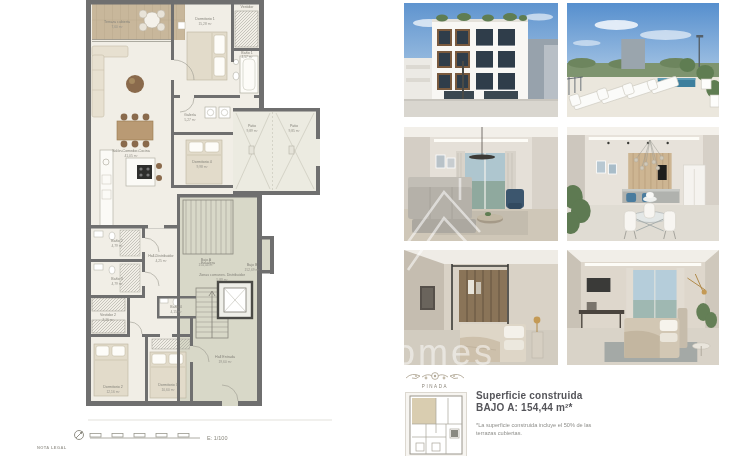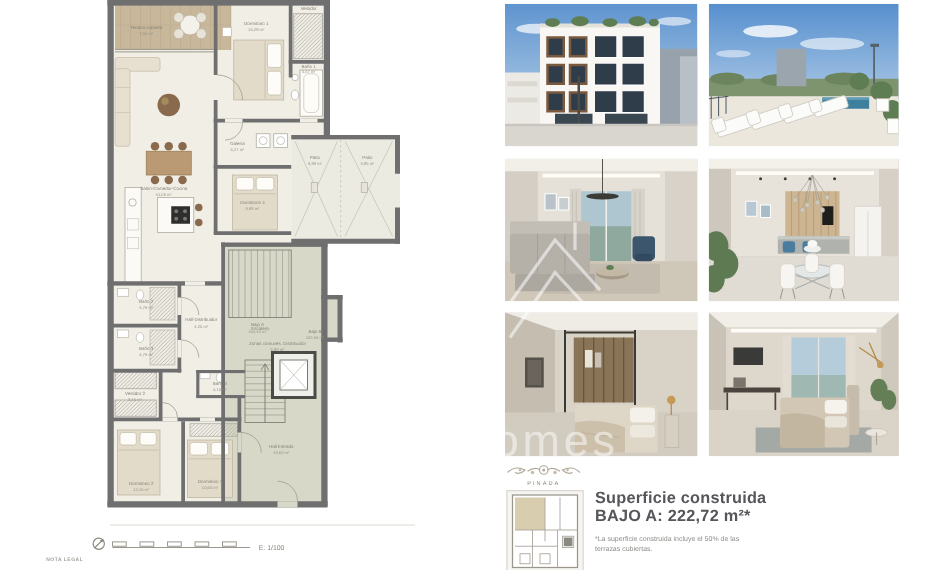--- a/index.html
+++ b/index.html
@@ -16,21 +16,21 @@
   .p5{left:404px;top:250px;width:154px;height:115px;}
   .p6{left:567px;top:250px;width:152px;height:115px;}
   .watermark{position:absolute;left:368px;top:140px;width:132px;height:245px;pointer-events:none;z-index:6;}
   .logo{position:absolute;left:400px;top:370px;width:70px;text-align:center;z-index:2;}
   .logo svg{display:block;margin:0 auto;}
   .brand{font-size:4.5px;letter-spacing:1.6px;color:#8a8478;margin-top:1px;}
   .miniplan{position:absolute;left:405px;top:392px;width:60px;height:64px;background:#f7f5f1;
             border:1px solid #dcd8d0;z-index:2;}
   .miniplan svg{display:block;width:100%;height:100%;}
   .summary{position:absolute;left:476px;top:390px;width:200px;z-index:2;color:#55555a;}
-  .summary .t{font-size:13px;font-weight:bold;line-height:1.18;letter-spacing:0.2px;}
+  .summary .t{font-size:10px;font-weight:bold;line-height:1.18;letter-spacing:0.2px;}
   .summary .fn{margin-top:7px;font-size:5.6px;color:#8e8e8a;width:132px;line-height:1.5;}
   text{font-family:"Liberation Sans",sans-serif;}
   .rname{font-size:3.6px;fill:#84827a;}
   .rarea{font-size:3.3px;fill:#94928a;}
 </style>
 </head>
 <body>
 
 <div class="canvas">
 
@@ -668,17 +668,17 @@
         <rect x="44" y="36" width="9" height="9"></rect>
         <rect x="10" y="50" width="8" height="8"></rect>
           <rect x="26" y="50" width="8" height="8"></rect>
       </g>
       <rect x="45" y="37" width="7" height="7" fill="#8a8a82"></rect>
     </svg>
   </div>
 
   <div class="summary">
     <div class="t">Superficie construida</div>
-    <div class="t">BAJO A: 222,72 m²*</div>
+    <div class="t">BAJO A: 154,44 m²*</div>
     <div class="fn">*La superficie construida incluye el 50% de las terrazas cubiertas.</div>
   </div>
 
 </div>
 
 </body></html>

